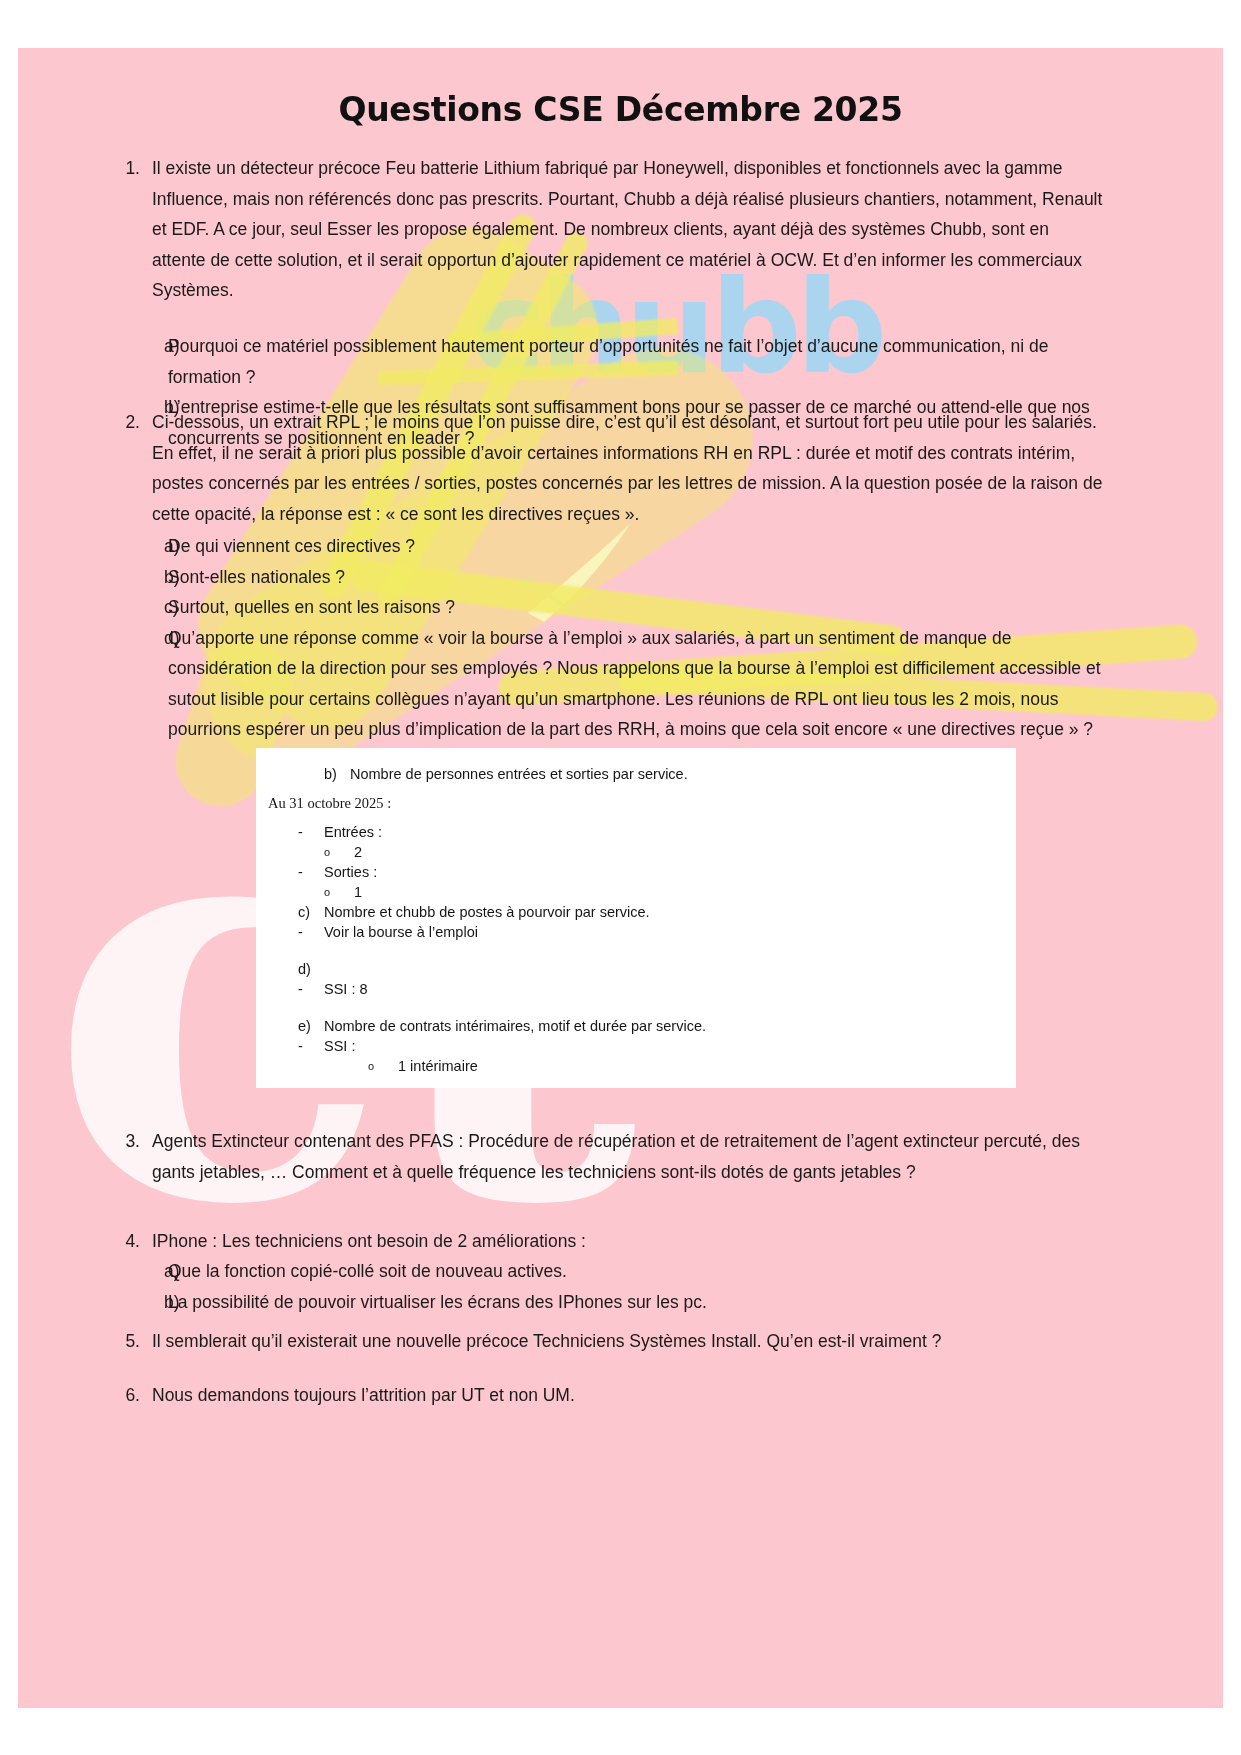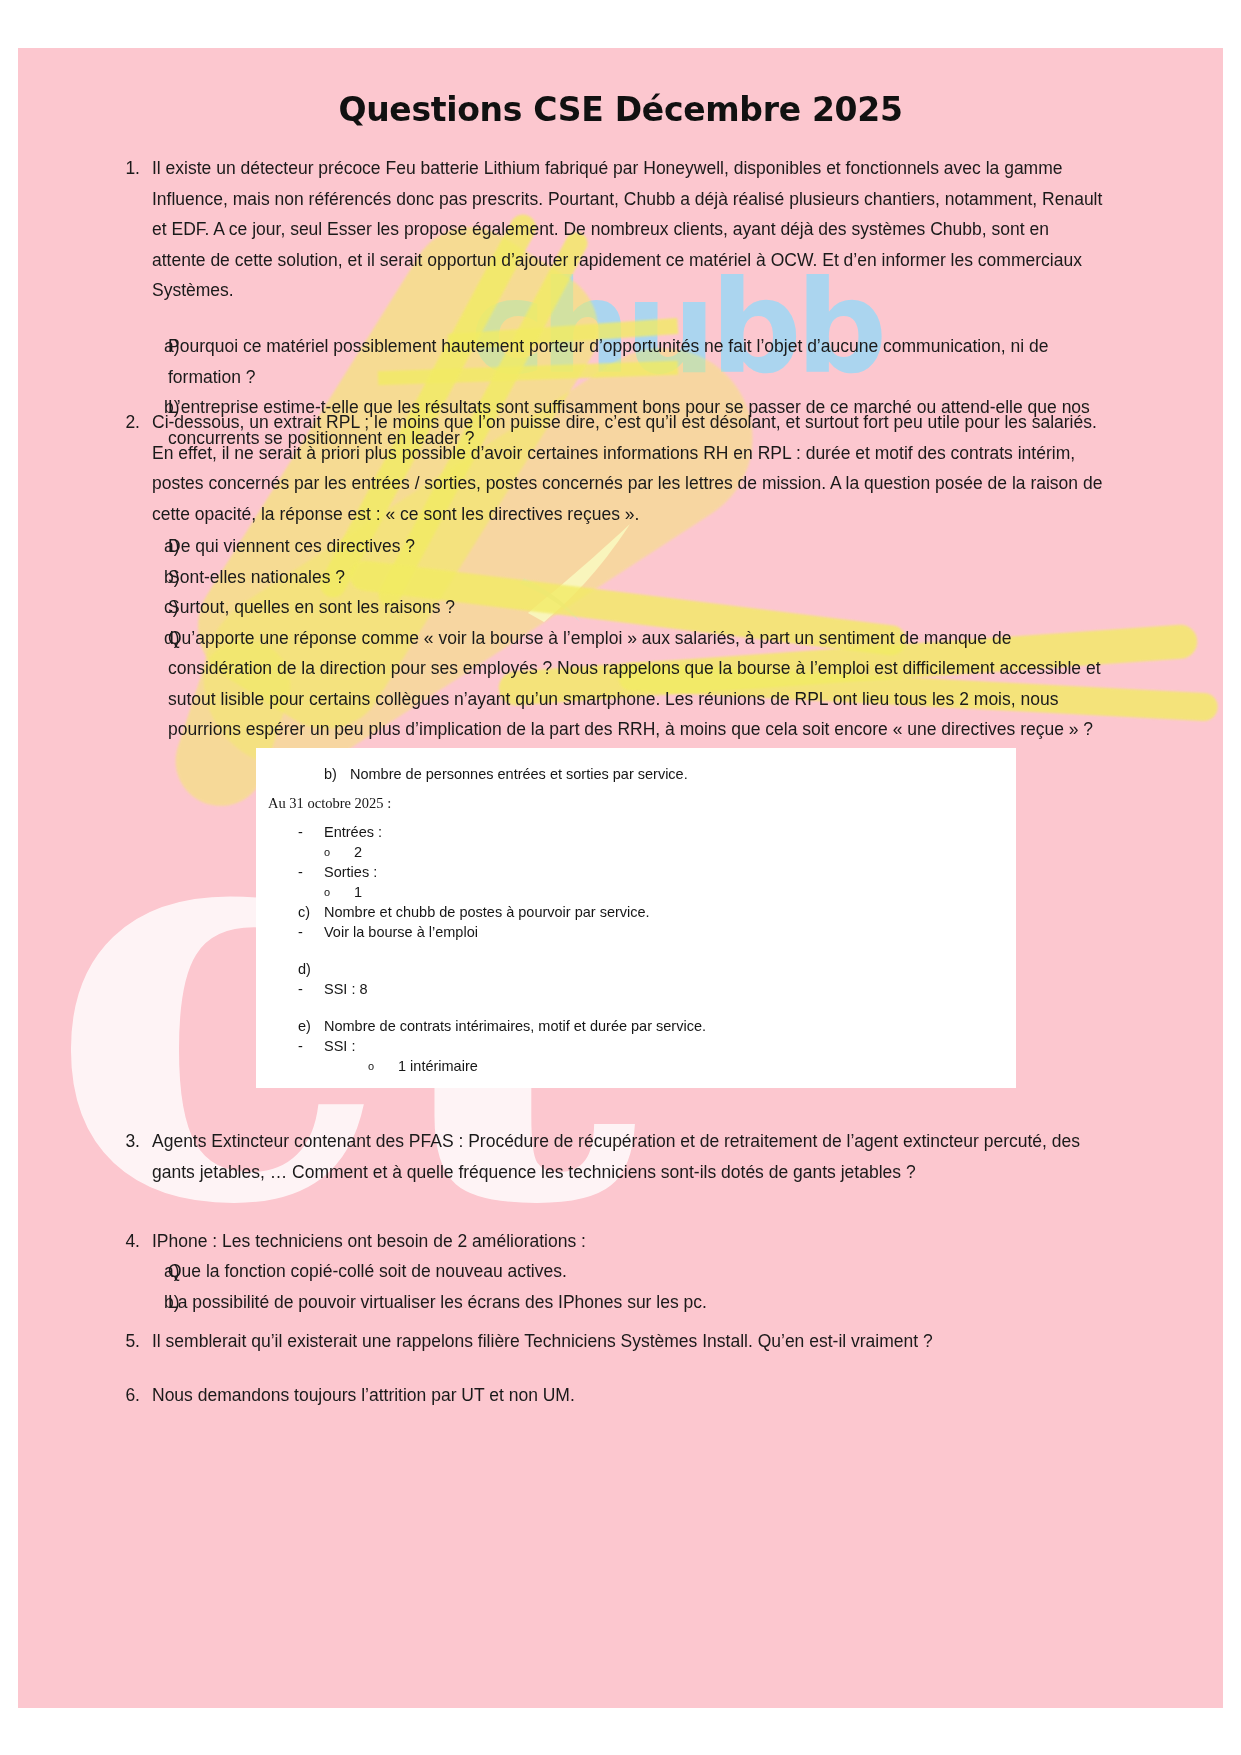--- a/index.html
+++ b/index.html
@@ -299,21 +299,21 @@
           <div class="sbody">Que la fonction copié-collé soit de nouveau actives.</div>
         </div>
         <div class="sub">
           <div class="slet">b)</div>
           <div class="sbody">La possibilité de pouvoir virtualiser les écrans des IPhones sur les pc.</div>
         </div>
       </div>
 
       <div class="qitem" style="left:88px; top:1278px; width:1000px;">
         <div class="qnum">5.</div>
-        <div class="qbody">Il semblerait qu’il existerait une rappelons filière Techniciens Systèmes Install. Qu’en est-il vraiment ?</div>
+        <div class="qbody">Il semblerait qu’il existerait une nouvelle précoce Techniciens Systèmes Install. Qu’en est-il vraiment ?</div>
       </div>
 
       <div class="qitem" style="left:88px; top:1332px; width:1000px;">
         <div class="qnum">6.</div>
         <div class="qbody">Nous demandons toujours l’attrition par UT et non UM.</div>
       </div>
 
     </div>
   </div>
 </div>

